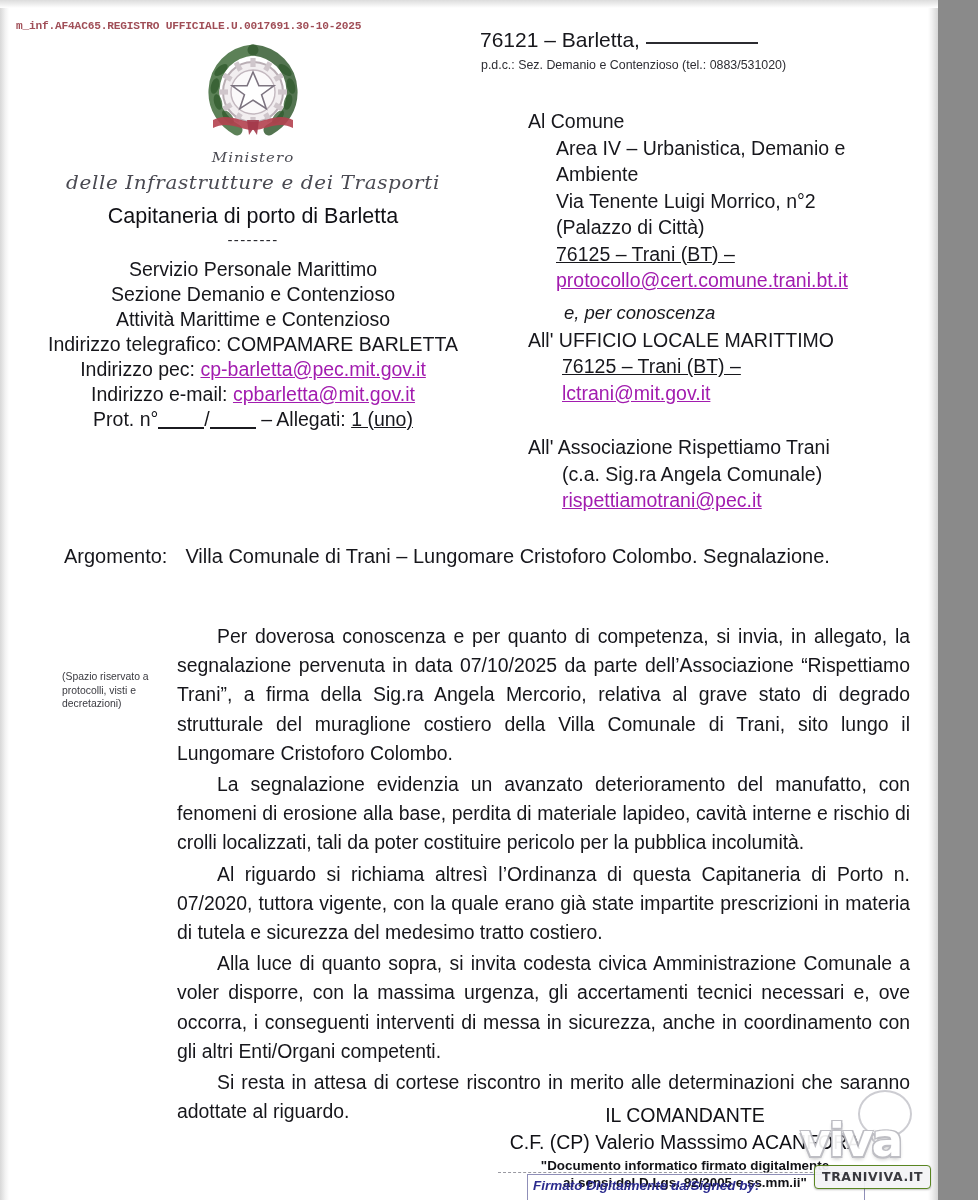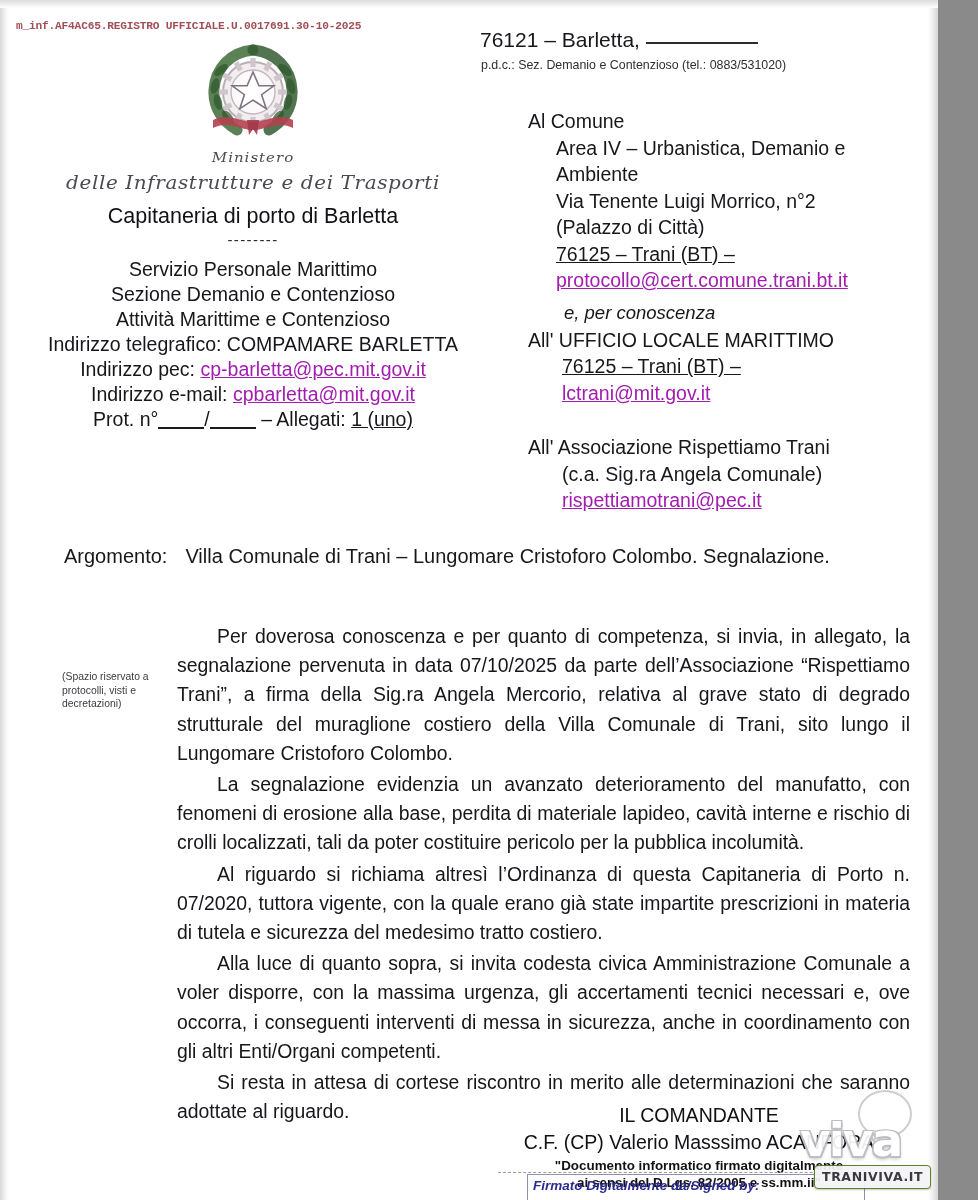--- a/index.html
+++ b/index.html
@@ -184,21 +184,21 @@
     text-indent: 40px;
     color: #16161b;
     -webkit-hyphens: none;
     hyphens: none;
   }
   .body-block p + p { margin-top: 2px; }
 
   
   .signature {
     position: absolute;
-    left: 484px;
+    left: 470px;
     top: 1104px;
     width: 430px;
     text-align: center;
   }
   .sig-title {
     font-size: 19.5px;
     color: #111116;
   }
   .sig-name {
     font-size: 19.5px;

